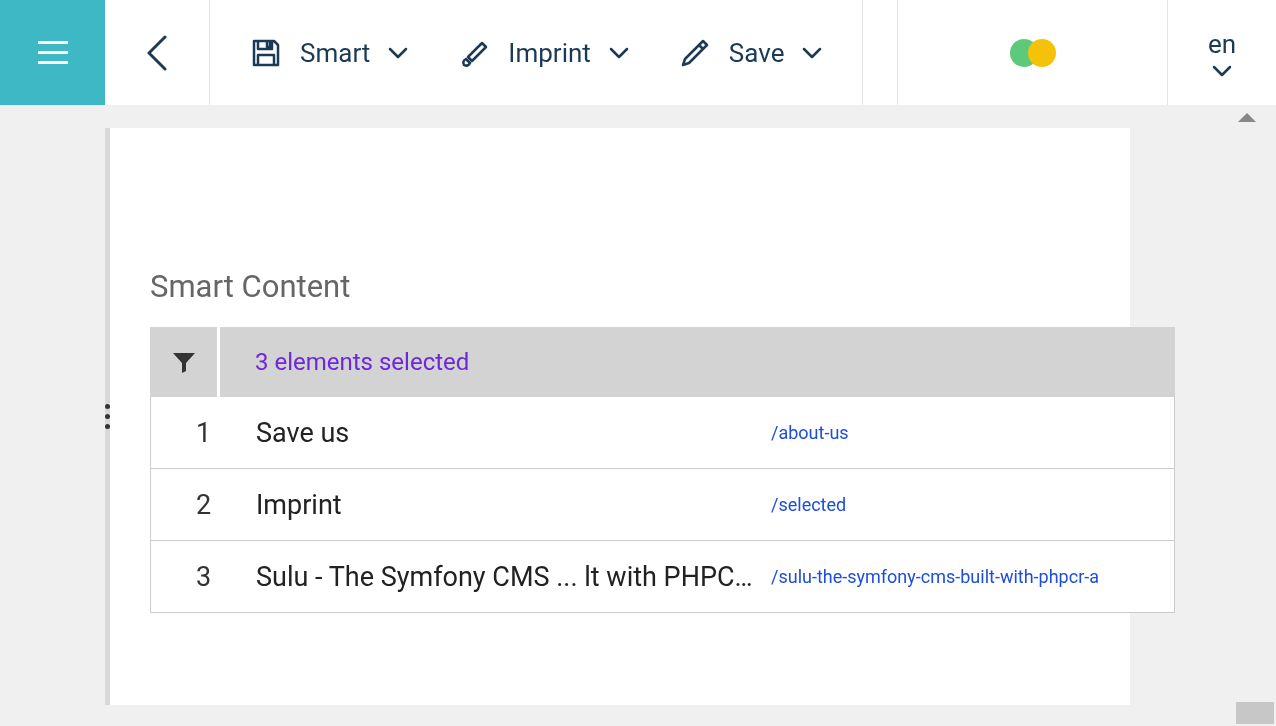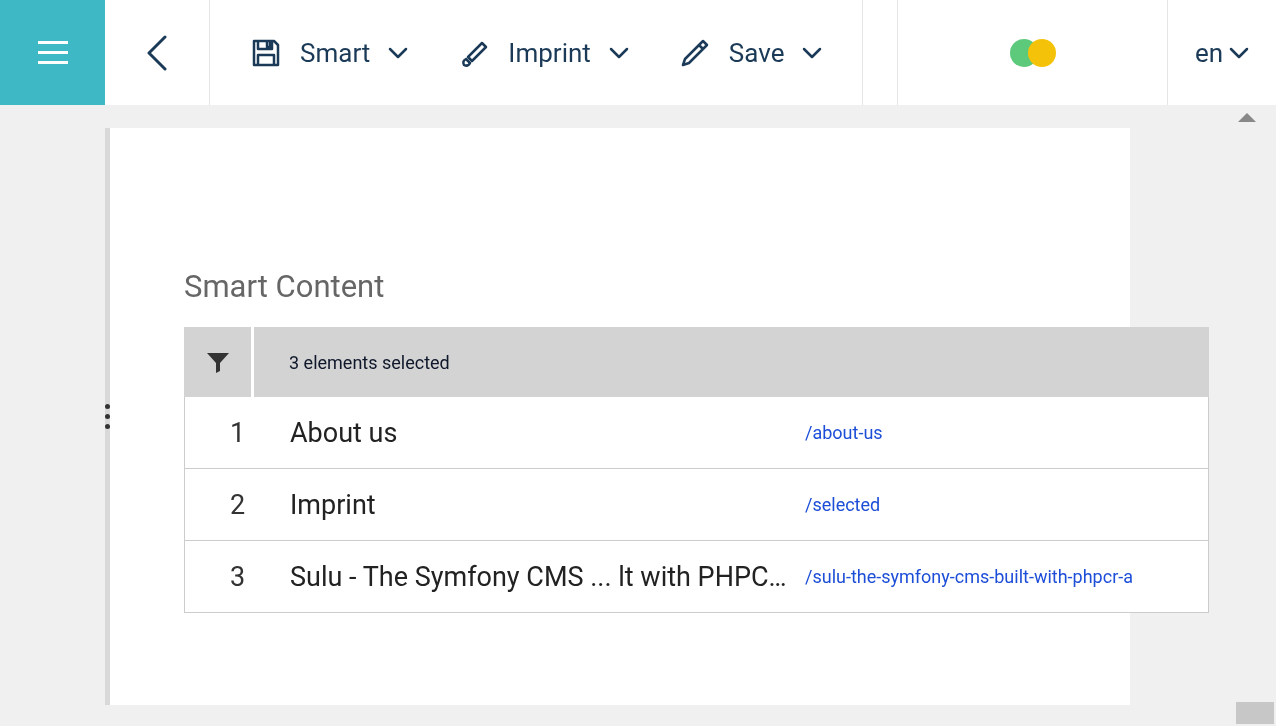--- a/index.html
+++ b/index.html
@@ -91,21 +91,21 @@
     }
     .dot-yellow {
       background: #f5c20a;
       position: relative;
       z-index: 1;
     }
     
     .lang-area {
       width: 108px;
       display: flex;
-      flex-direction: row;
+      flex-direction: column;
       align-items: center;
       justify-content: center;
       gap: 6px;
       color: #1b3a57;
       font-size: 26px;
       cursor: pointer;
     }
     
     
     .content-wrapper {
@@ -164,21 +164,21 @@
     .kebab span {
       width: 5px;
       height: 5px;
       background: #333;
       border-radius: 50%;
     }
     
     .panel-content {
       flex: 1;
       padding-top: 140px;
-      padding-left: 74px;
+      padding-left: 40px;
       overflow: visible;
       border-radius: 29px;
     }
     
     .section-title {
       font-size: 31px;
       color: #666;
       font-weight: 400;
       margin-bottom: 22px;
     }
@@ -202,22 +202,22 @@
       border-right: 3px solid #fff;
       cursor: pointer;
     }
     
     .filter-info-cell {
       flex: 1;
       background: #d3d3d3;
       display: flex;
       align-items: center;
       padding-left: 35px;
-      font-size: 18px;
-      color: #0f172a;
+      font-size: 24px;
+      color: #6d28d9;
     }
     
     .table-row {
       display: flex;
       align-items: center;
       height: 72px;
       border: 1px solid #ccc;
       border-top: none;
       background: #fff;
     }
@@ -348,21 +348,21 @@
             <svg width="26" height="26" viewBox="0 0 26 26">
               <path d="M 2 4 L 24 4 L 15 14 L 15 22 L 11 24 L 11 14 Z" fill="#333"></path>
             </svg>
           </div>
           <div class="filter-info-cell">3 elements selected</div>
         </div>
 
         <div id="rows-container">
             <div class="table-row">
               <div class="cell-num">1</div>
-              <div class="cell-title">About us</div>
+              <div class="cell-title">Save us</div>
               <div class="cell-path">/about-us</div>
             </div>
             <div class="table-row">
               <div class="cell-num">2</div>
               <div class="cell-title">Imprint</div>
               <div class="cell-path">/selected</div>
             </div>
             <div class="table-row">
               <div class="cell-num">3</div>
               <div class="cell-title">Sulu - The Symfony CMS ... lt with PHPCR and React</div>

